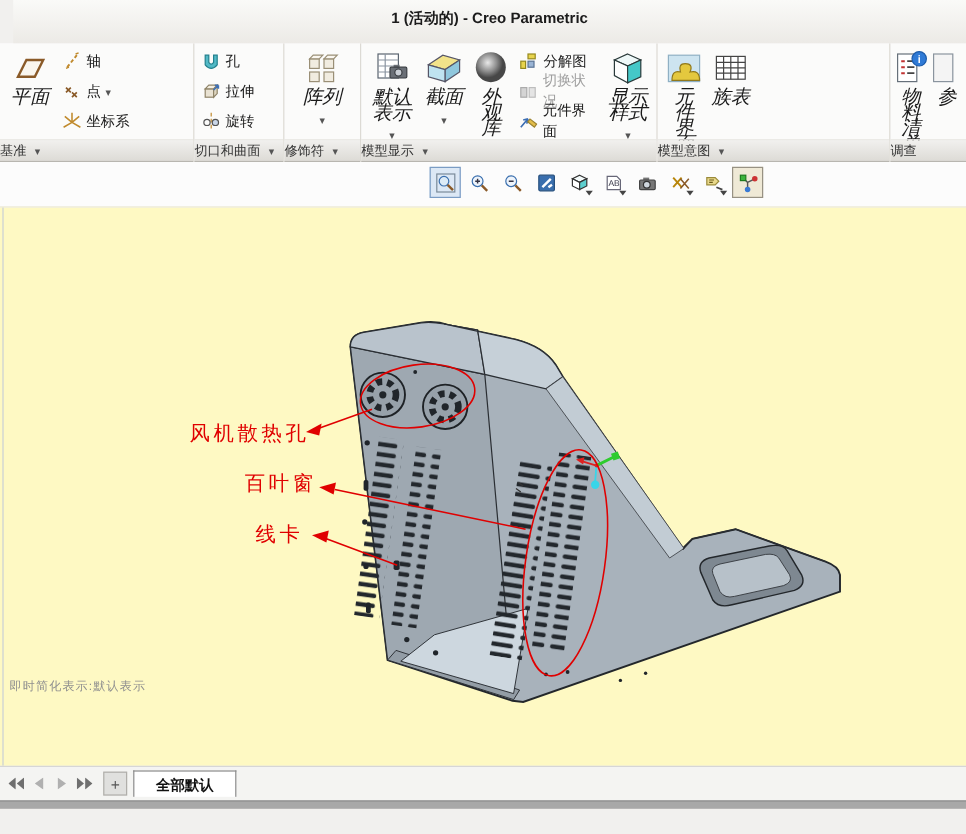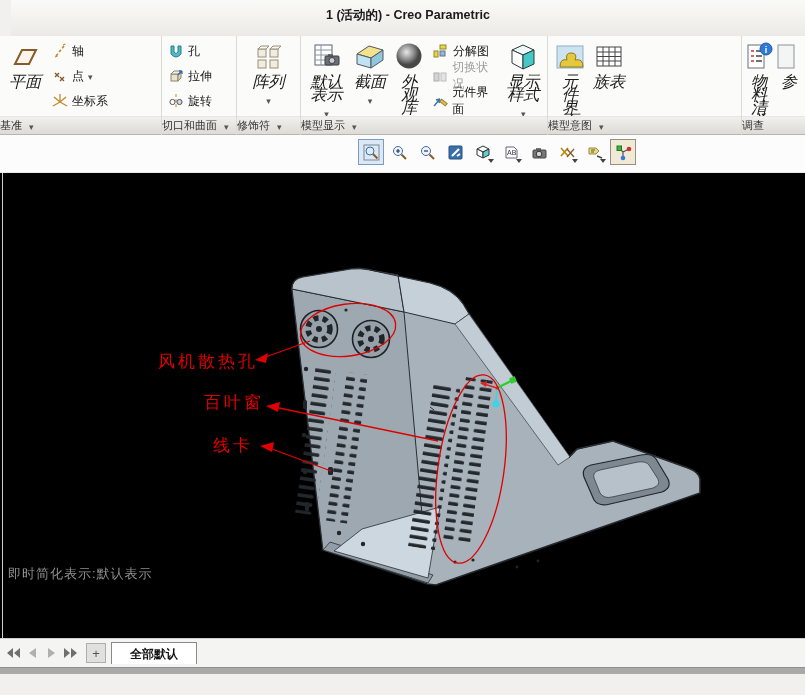--- a/index.html
+++ b/index.html
@@ -38,25 +38,25 @@
   .midstrip{height:37px;background:#fcfcfc;position:relative;}
   .gtoolbar{position:absolute;left:358px;top:4px;display:flex;gap:2px;}
   .tbtn{width:26px;height:26px;display:flex;align-items:center;justify-content:center;position:relative;
     border:1px solid transparent;box-sizing:border-box;background:transparent;cursor:default;}
   .tbtn.pressed{border:1px solid #7a9cc4;background:#dce8f5;}
   .tbtn.latched{border:1px solid #979183;background:#efe9d6;}
   .tbtn .mini{position:absolute;right:1px;bottom:1px;width:0;height:0;
     border-left:3px solid transparent;border-right:3px solid transparent;border-top:4px solid #444;}
 
   
-  .canvas{height:466px;background:#000000;position:relative;border-top:1px solid #eceae6;box-sizing:border-box;}
+  .canvas{height:466px;background:#fef9c3;position:relative;border-top:1px solid #eceae6;box-sizing:border-box;}
   .canvas .leftline{position:absolute;left:2px;top:0;bottom:0;width:1px;background:#c9d0d6;}
   .modelsvg{position:absolute;left:0;top:0;}
   .ann{position:absolute;color:#e00000;font-size:17px;letter-spacing:3px;white-space:nowrap;}
-  .statustext{position:absolute;left:8px;top:392px;font-size:13px;color:#8f8f8f;letter-spacing:1px;}
+  .statustext{position:absolute;left:8px;top:392px;font-size:10px;color:#8f8f8f;letter-spacing:1px;}
 
   
   .btabbar{height:29px;background:#f4f4f2;border-top:1px solid #cfcfcf;display:flex;align-items:center;
     padding-left:6px;box-sizing:border-box;gap:3px;}
   .navbtn{width:16px;height:16px;display:flex;align-items:center;justify-content:center;cursor:default;}
   .plusbtn{width:20px;height:20px;background:#e0e0de;border:1px solid #b0aeaa;display:flex;align-items:center;
     justify-content:center;font-size:13px;color:#555;margin-left:4px;box-sizing:border-box;cursor:default;}
   .btab{height:22px;background:#fff;border:1px solid #8a8a8a;border-bottom:none;font-size:12px;font-weight:bold;
     color:#111;padding:3px 18px 0 18px;box-sizing:border-box;margin-left:2px;cursor:default;}
   .bstrip{height:7px;background:#a8a8a8;border-top:1px solid #8f8f8f;box-sizing:border-box;}

